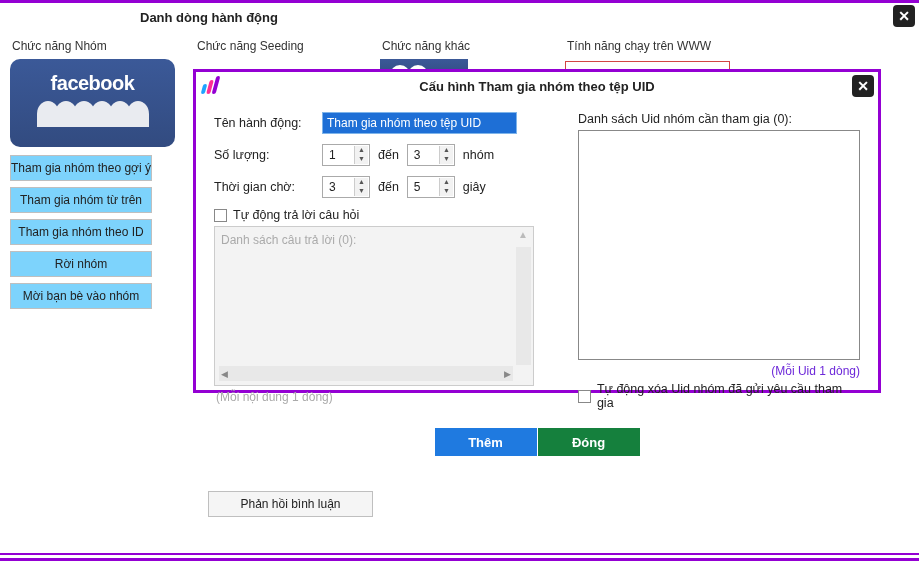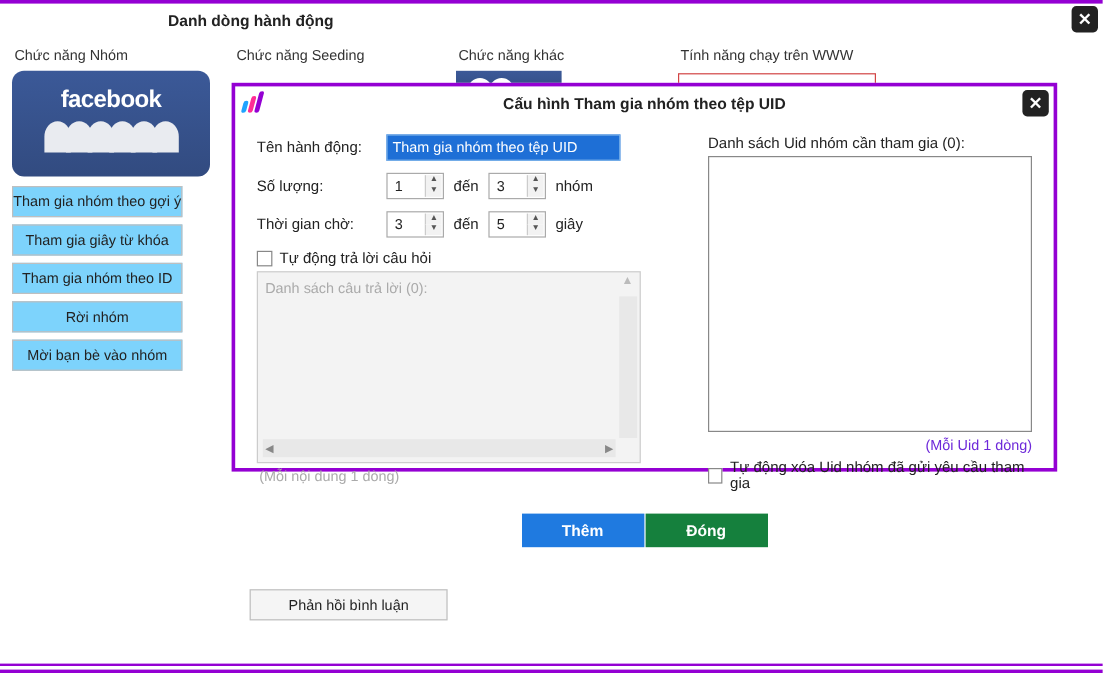--- a/index.html
+++ b/index.html
@@ -146,21 +146,21 @@
     display: flex;
     align-items: flex-end;
     gap: 2px;
   }
   .modal-logo span:nth-child(1){width:4px;height:10px;background:#1fa3ff;border-radius:2px;transform:skewX(-15deg);}
   .modal-logo span:nth-child(2){width:4px;height:14px;background:#ff2d95;border-radius:2px;transform:skewX(-15deg);}
   .modal-logo span:nth-child(3){width:4px;height:18px;background:#9400D3;border-radius:2px;transform:skewX(-15deg);}
   .modal-body {
     padding: 12px 18px 8px 18px;
     display: flex;
-    gap: 20px;
+    gap: 8px;
   }
   .left-pane { width: 320px; }
   .right-pane { flex: 1; display:flex; flex-direction:column;padding-left:36px; }
   .form-row {
     display: flex;
     align-items: center;
     gap: 8px;
     margin-bottom: 10px;
     font-size: 12.5px;
   }
@@ -314,21 +314,21 @@
         <div class="silhouettes">
           <span></span>
             <span></span>
             <span></span>
             <span></span>
             <span></span>
             <span></span>
         </div>
       </div>
       <div class="btn">Tham gia nhóm theo gợi ý</div>
-      <div class="btn">Tham gia giây từ khóa</div>
+      <div class="btn">Tham gia nhóm từ trên</div>
       <div class="btn">Tham gia nhóm theo ID</div>
       <div class="btn">Rời nhóm</div>
       <div class="btn">Mời bạn bè vào nhóm</div>
     </div>
 
     <div class="col">
       <div class="col-title">Chức năng Seeding</div>
     </div>
 
     <div class="col">

